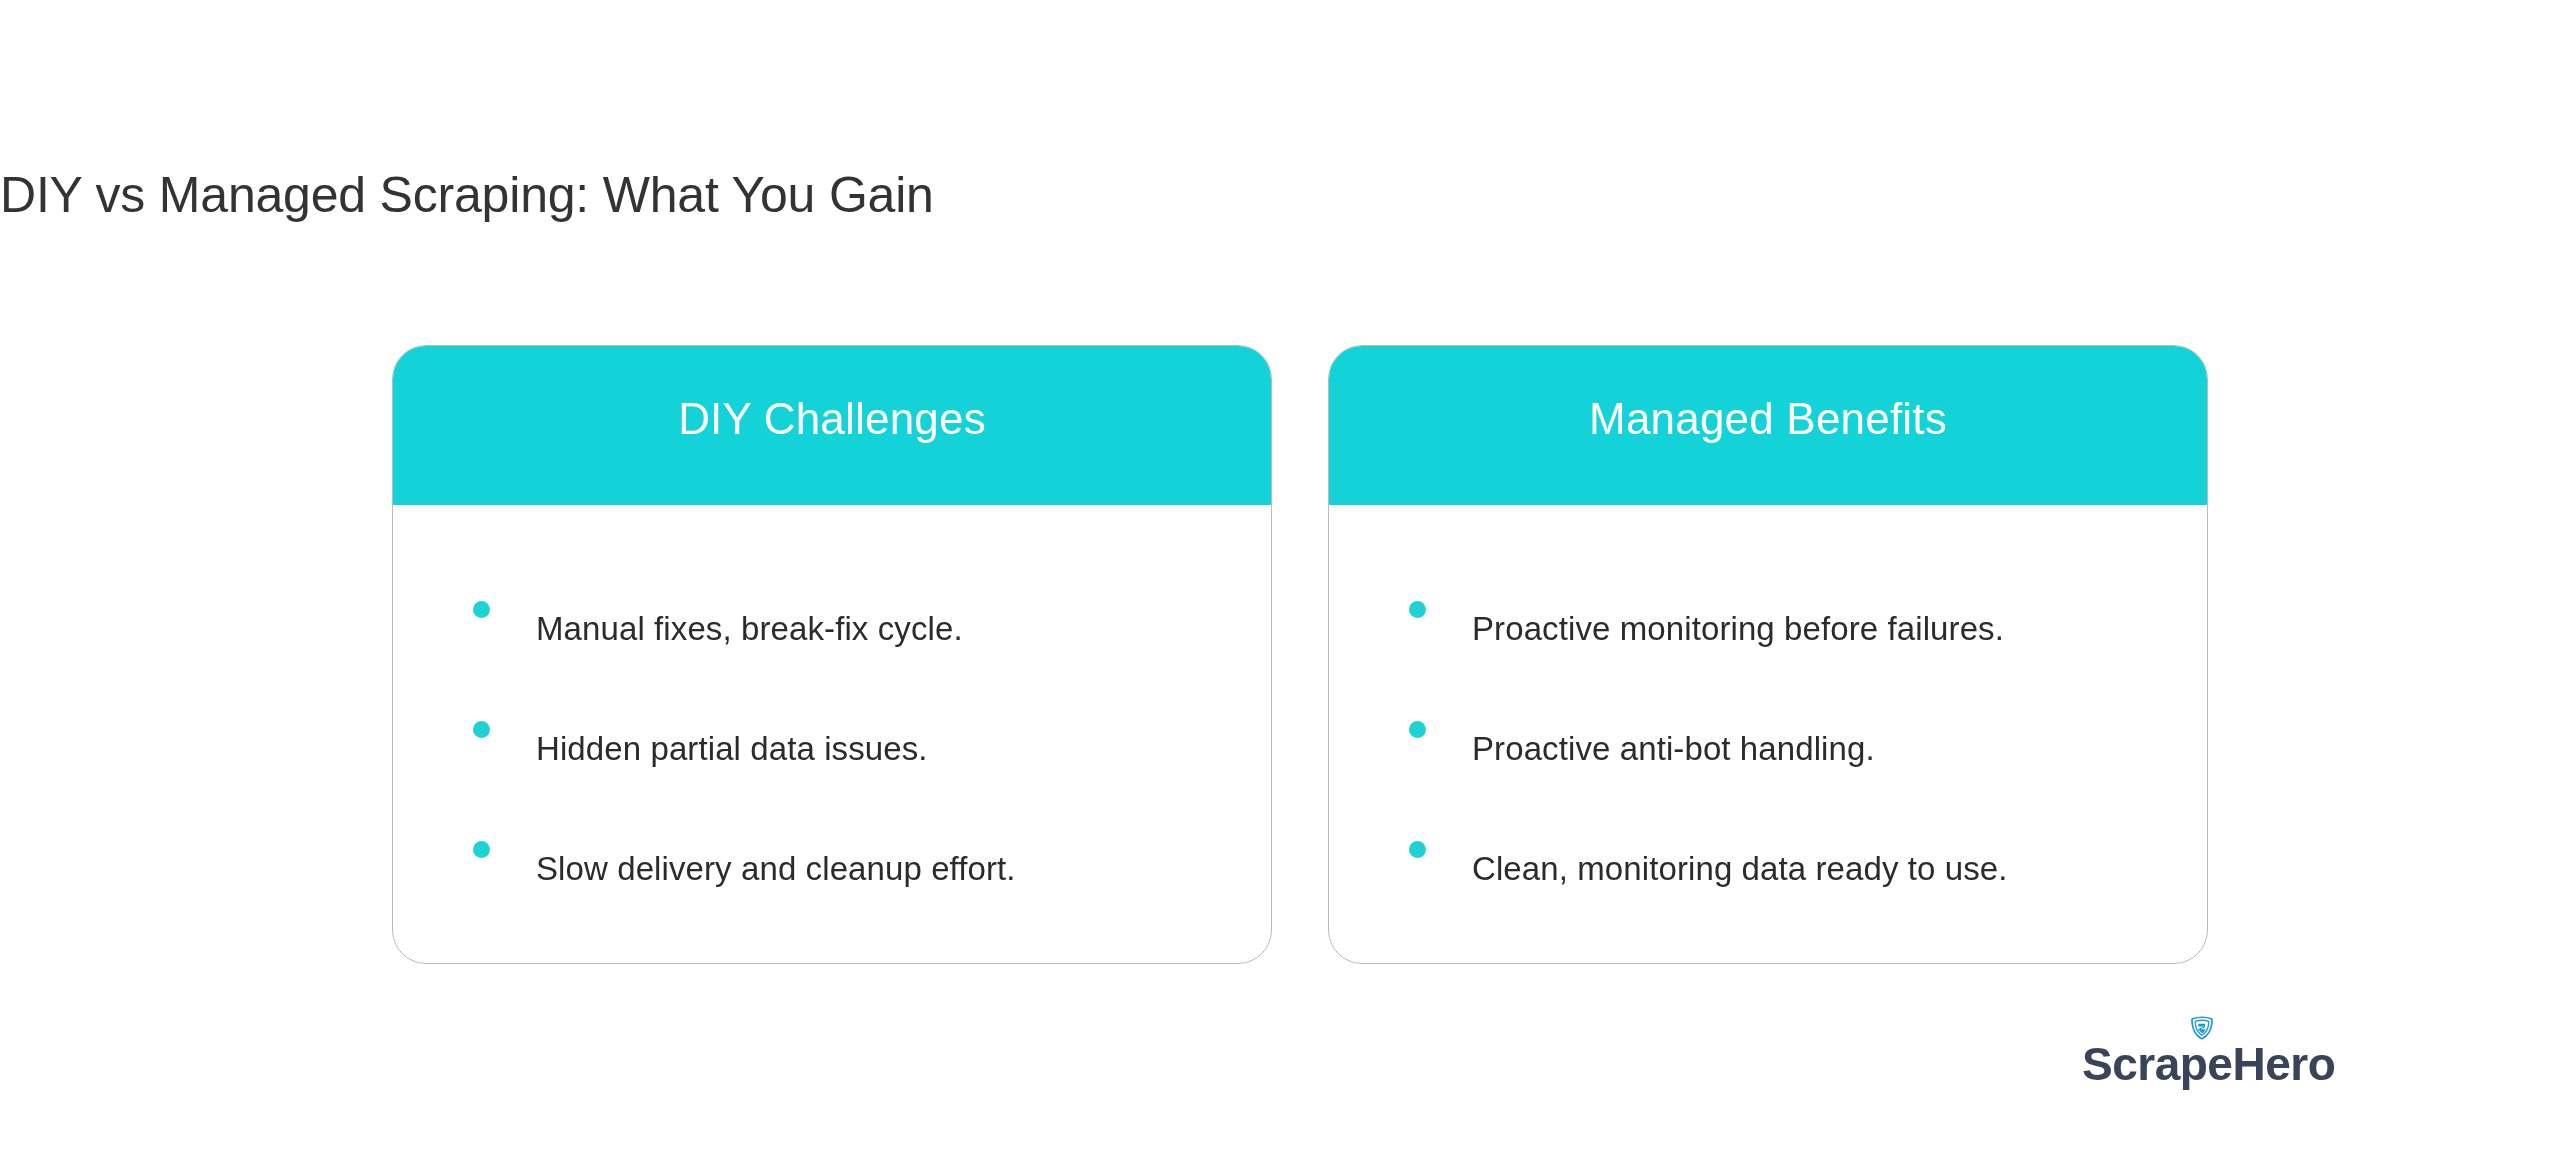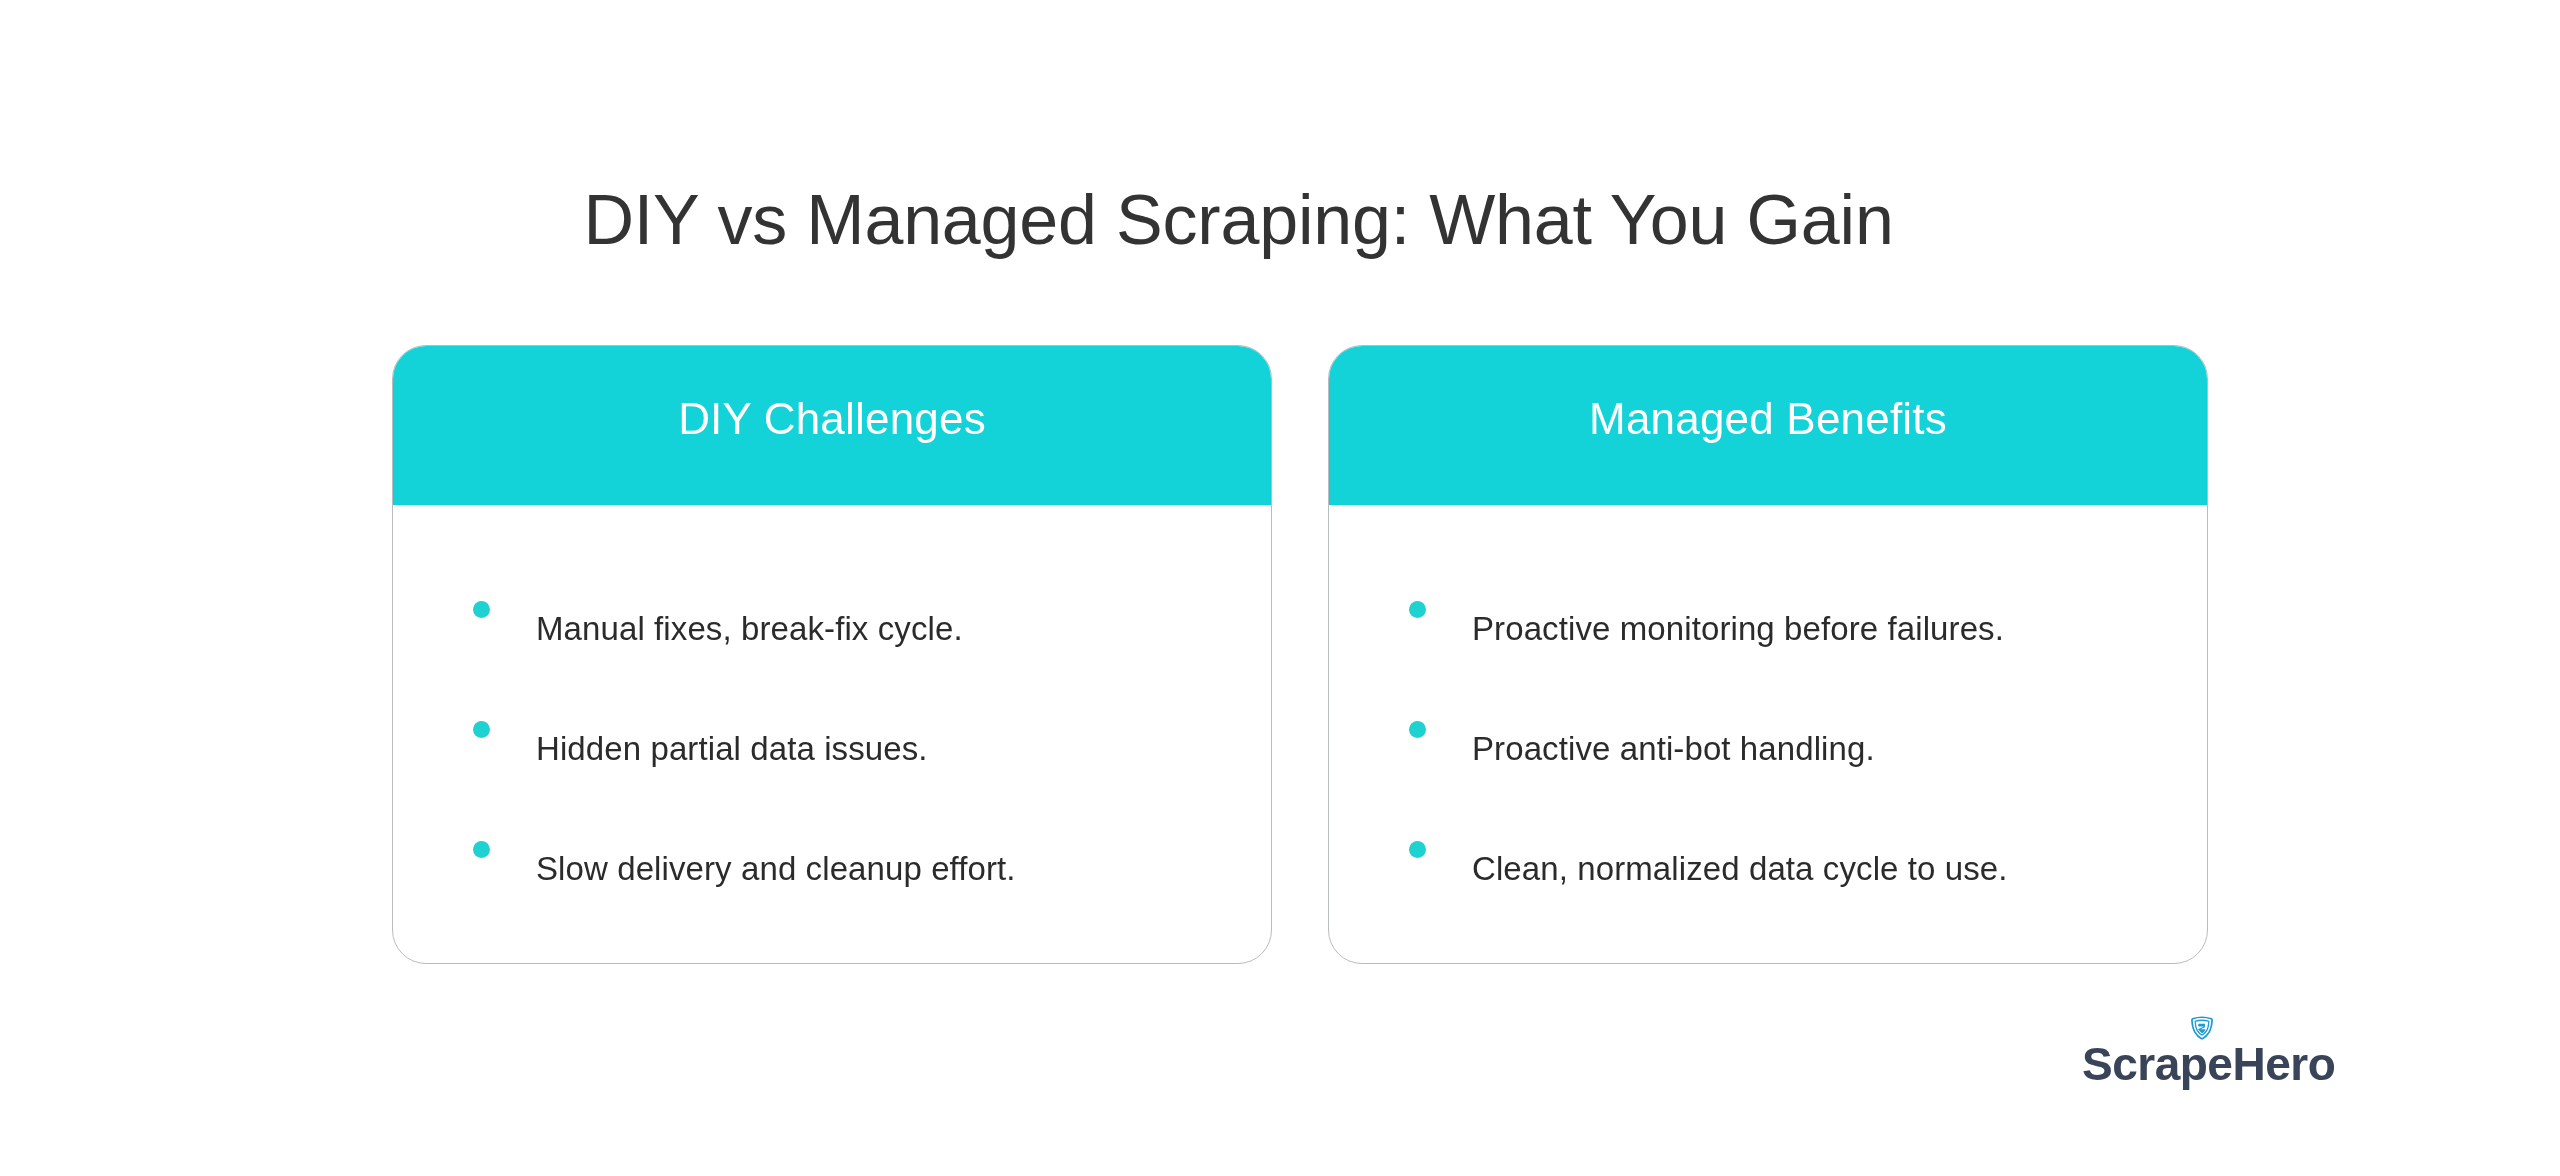--- a/index.html
+++ b/index.html
@@ -15,22 +15,21 @@
     font-family: "Liberation Sans", sans-serif;
     -webkit-font-smoothing: antialiased;
   }
 
   
   .page-title {
     position: absolute;
     left: 0;
     top: 133px;
     width: 2477px;
-    text-align: center;
-    font-size: 70px;
+    font-size: 50px;
     line-height: 1.15;
     font-weight: 400;
     color: #333333;
     letter-spacing: -0.2px;
     white-space: nowrap;
   }
 
   
   .cards-row {
     position: absolute;
@@ -191,21 +190,21 @@
         <li class="bullet-item">
           <span class="bullet-dot"></span>
           <span class="bullet-text">Proactive monitoring before failures.</span>
         </li>
         <li class="bullet-item">
           <span class="bullet-dot"></span>
           <span class="bullet-text">Proactive anti-bot handling.</span>
         </li>
         <li class="bullet-item">
           <span class="bullet-dot"></span>
-          <span class="bullet-text">Clean, normalized data cycle to use.</span>
+          <span class="bullet-text">Clean, monitoring data ready to use.</span>
         </li>
       </ul>
     </div>
   </section>
 
 </div>
 
 <div class="logo">
   <svg class="logo-mark" viewBox="0 0 58 62">
     <path d="M29 3.2 C20.5 3.2 11.6 4.8 5.2 7.0 C3.6 7.6 2.9 8.7 3.0 10.4 C3.6 23.5 6.0 33.6 10.6 41.6 C15.3 49.8 21.5 55.2 28.0 58.6 C28.7 58.9 29.3 58.9 30.0 58.6 C36.5 55.2 42.7 49.8 47.4 41.6 C52.0 33.6 54.4 23.5 55.0 10.4 C55.1 8.7 54.4 7.6 52.8 7.0 C46.4 4.8 37.5 3.2 29 3.2 Z" fill="none" stroke="#1c9ad6" stroke-width="4.4" stroke-linejoin="round"></path>

